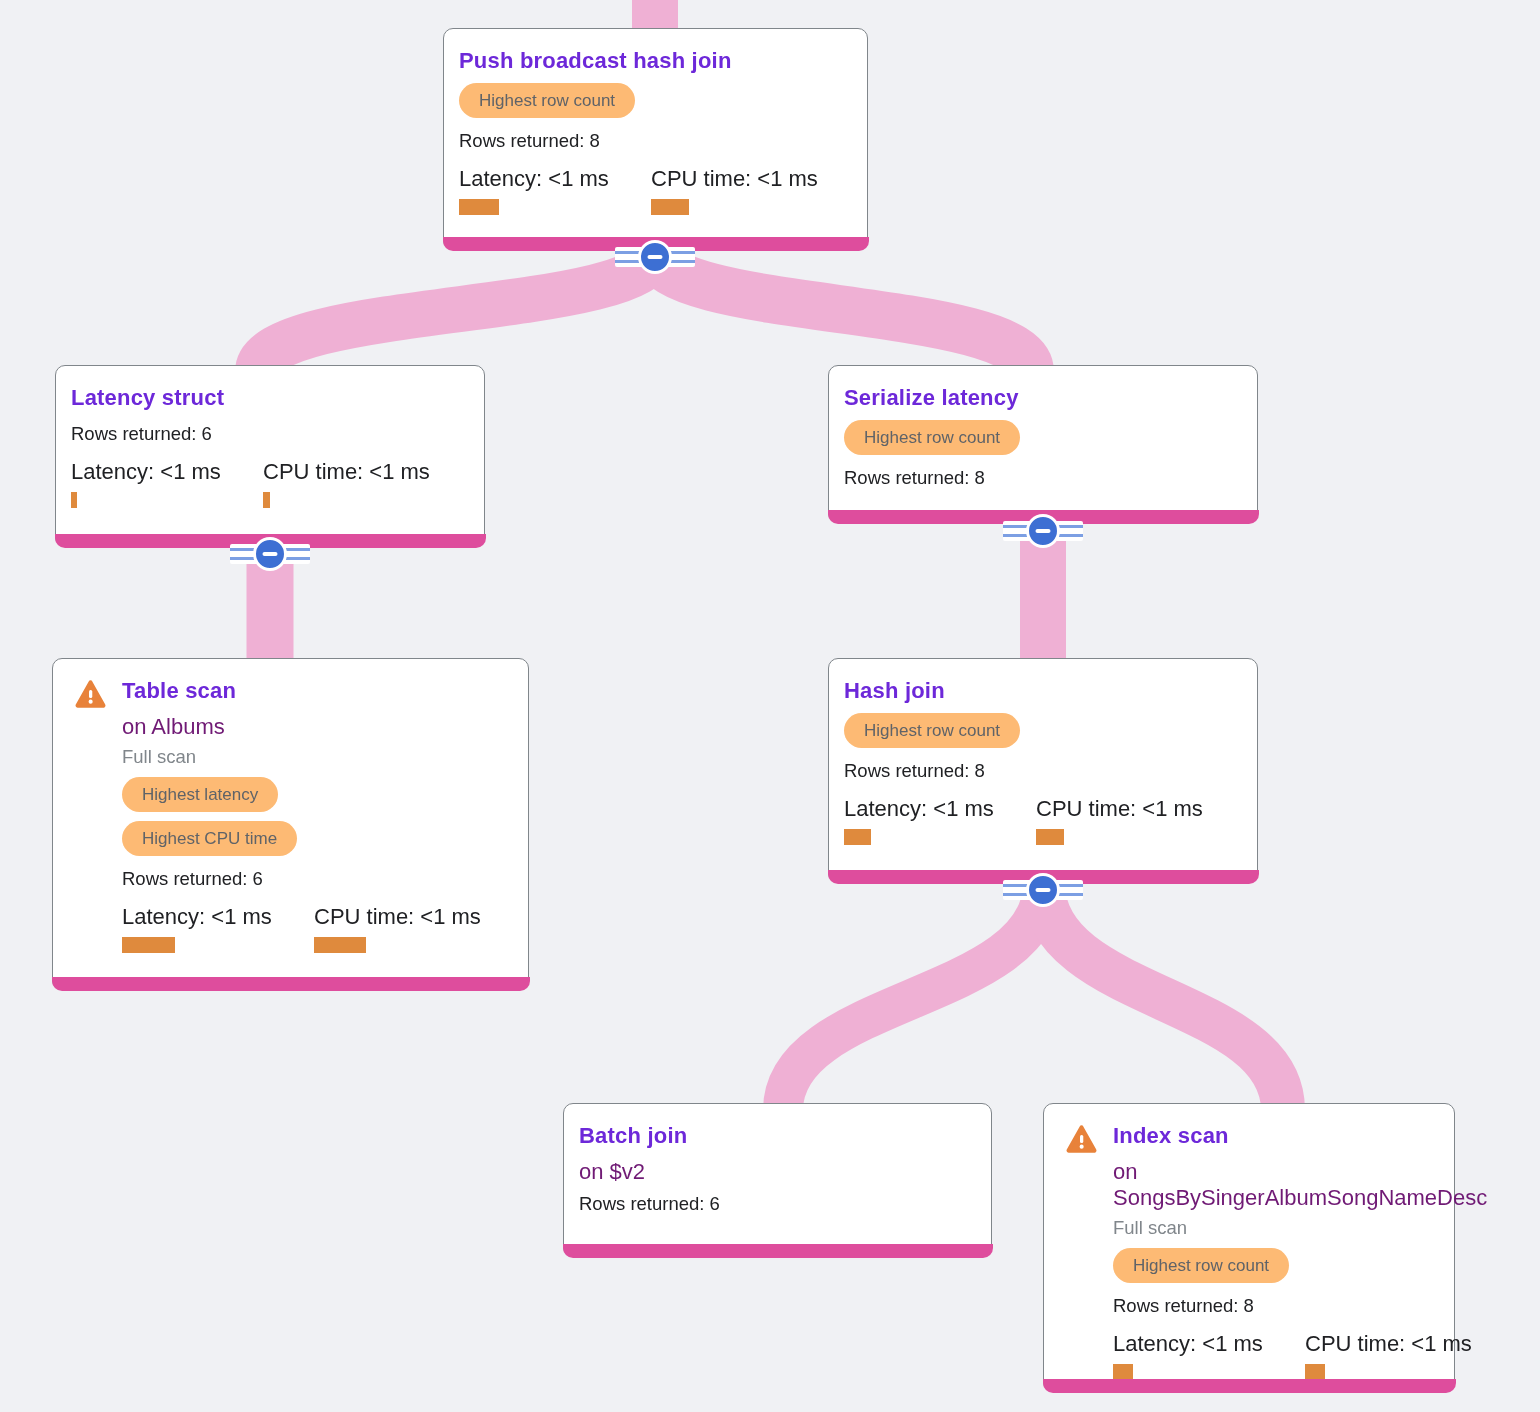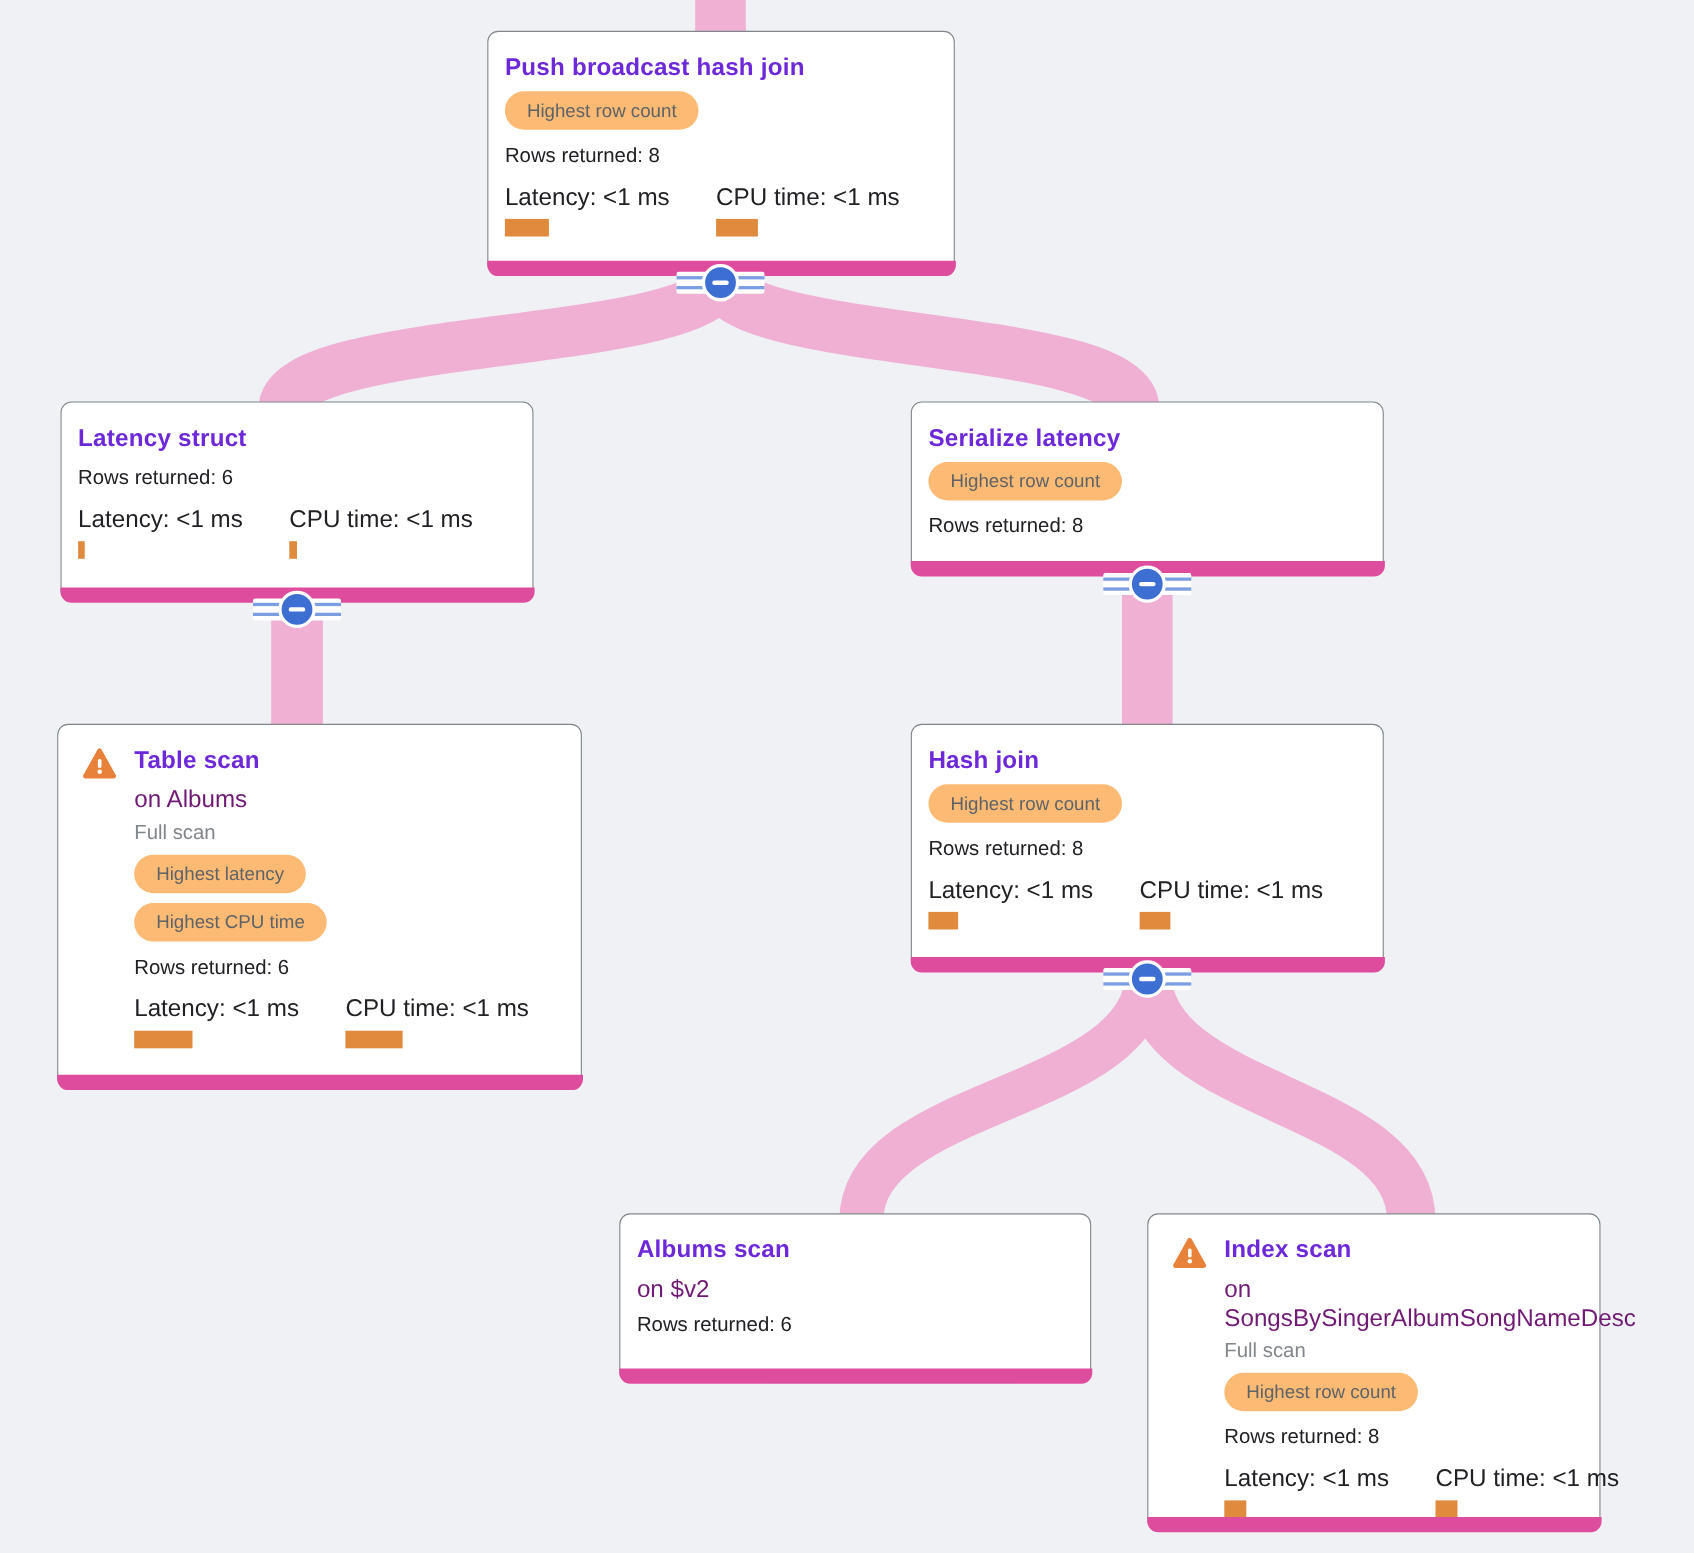--- a/index.html
+++ b/index.html
@@ -172,21 +172,21 @@
             <div class="bar" style="width: 28px;"></div>
           </div>
         </div>
       </div>
     </div>
   </div>
 
   <div class="card" style="left:563px;top:1103px;width:429px;height:154px;">
     <div class="card-inner">
       <div class="content">
-        <div class="title">Albums scan</div>
+        <div class="title">Batch join</div>
         <div class="target">on $v2</div>
         <div class="rows" style="margin-top:8px;">Rows returned: 6</div>
       </div>
     </div>
   </div>
 
   <div class="card" style="left:1043px;top:1103px;width:412px;height:289px;">
     <div class="card-inner">
       <div class="warn">
         <svg viewBox="0 0 24 22" width="33" height="30">

